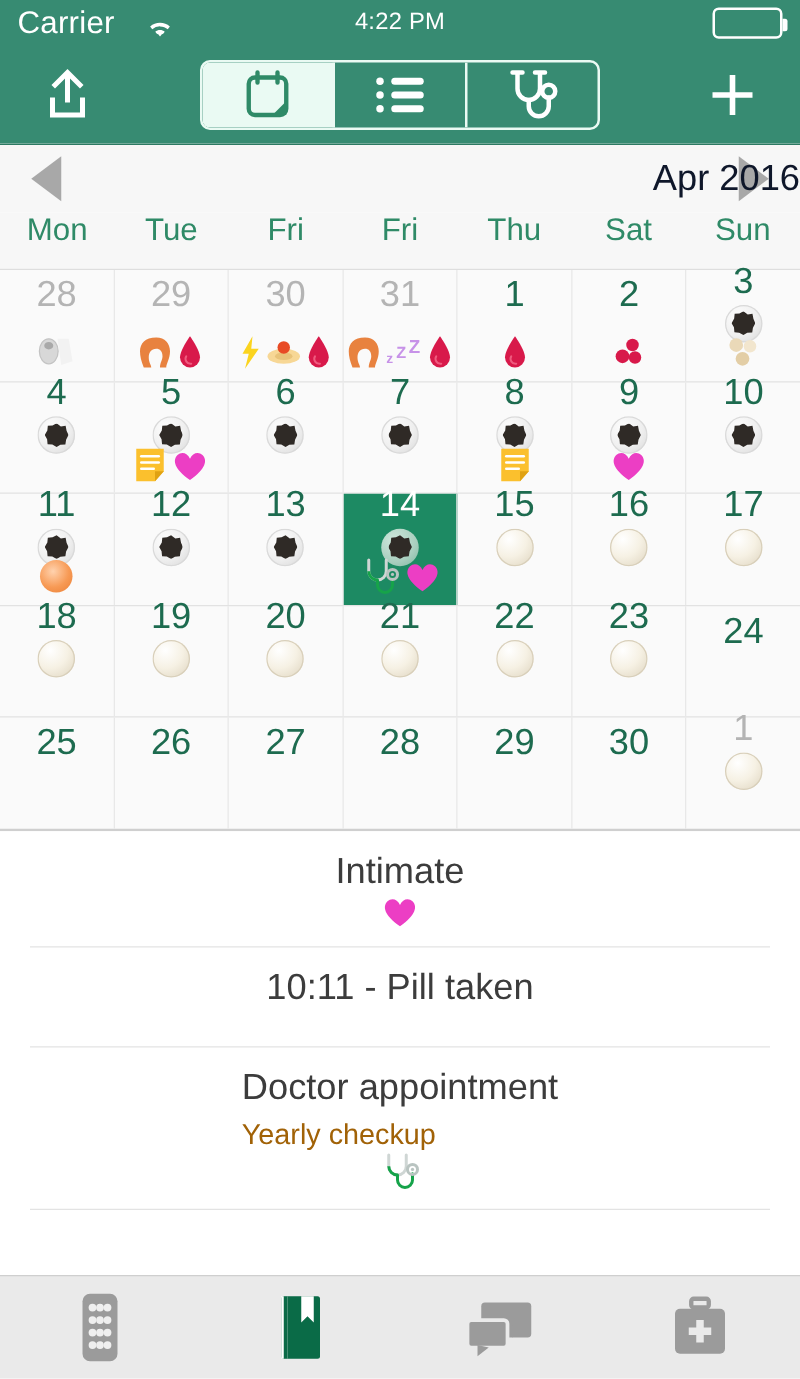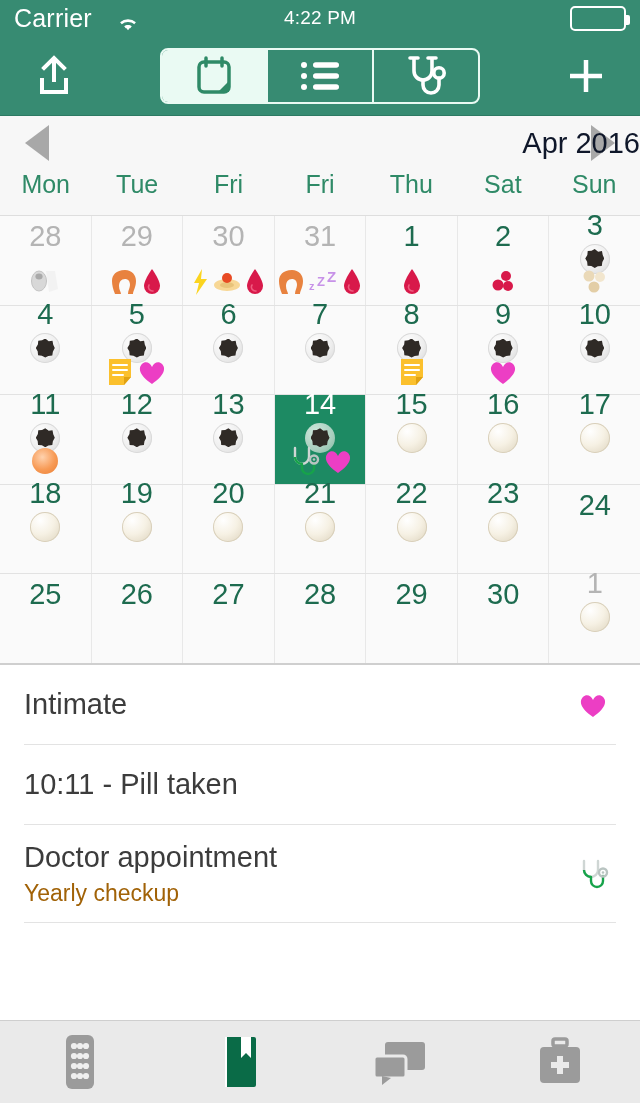--- a/index.html
+++ b/index.html
@@ -85,21 +85,21 @@
     background:radial-gradient(circle at 34% 28%, #ffffff 0%, #f6f1e4 48%, #ddd3bd 100%);
     box-shadow:inset 0 0 0 1px #d8cfba;
   }
   .cell.selected .pill-active { background:radial-gradient(circle at 34% 30%, #cfe7dc 0%, #a9cfbf 60%, #7fb7a0 100%); box-shadow:none;}
   .ovul { width:26px; height:26px; border-radius:50%;
     background:radial-gradient(circle at 40% 35%, #ffd2ae 0%, #f79a55 55%, #ea7e33 100%); }
 
   
   .detail { flex:1 1 auto; background:#fff; padding:0 24px; overflow:hidden;}
   .drow { display:flex; align-items:center; justify-content:space-between;
-          border-bottom:1px solid #e3e3e3; min-height:80px; padding:14px 0 14px 0; }
+          border-bottom:1px solid #e3e3e3; min-height:80px; padding:14px 0 14px 0;flex-direction:column; }
   .drow:last-child { }
   .drow-main { display:flex; flex-direction:column; gap:4px; }
   .dtitle { font-size:29px; color:#3c3c3c; line-height:1.25;}
   .dsub { font-size:23px; color:#a16207; line-height:1.25;}
   .drow-icon { width:46px; display:flex; align-items:center; justify-content:center; }
 
   
   .tabbar { flex:0 0 83px; background:#eaeaea; border-top:1px solid #cfcfcf;
             display:flex; align-items:center; }
   .tab { flex:1; display:flex; align-items:center; justify-content:center; cursor:pointer; height:100%;}

